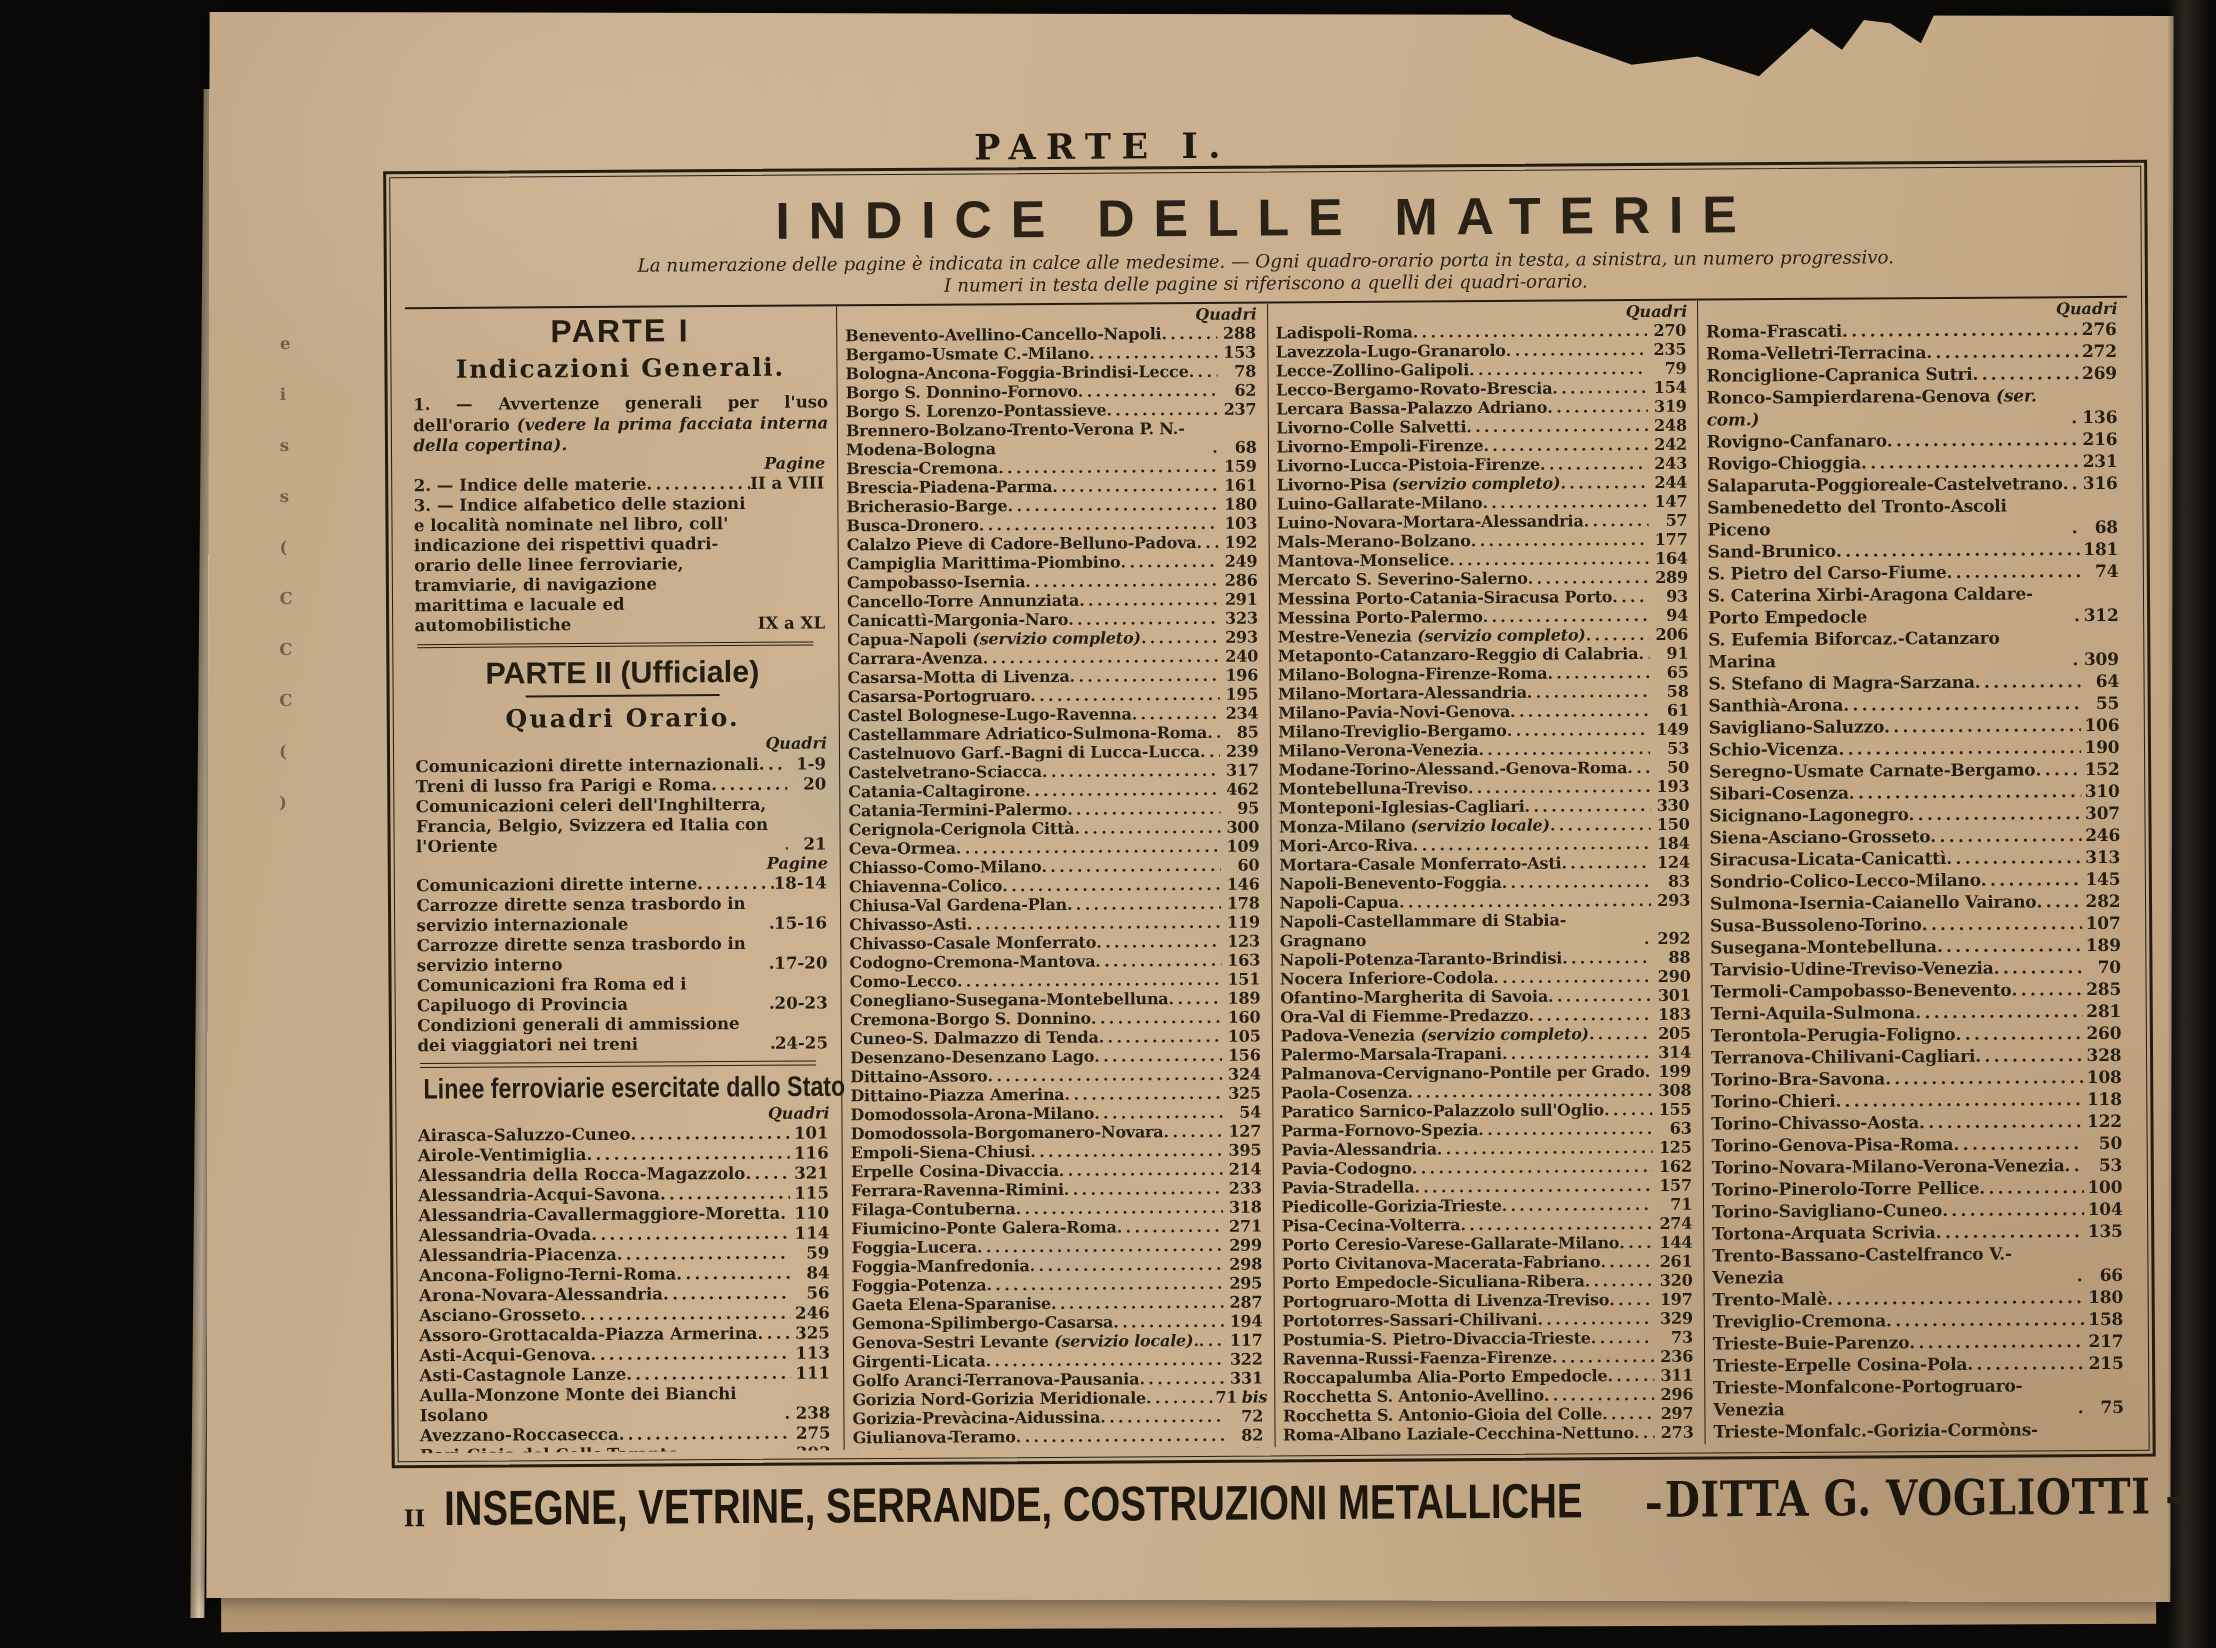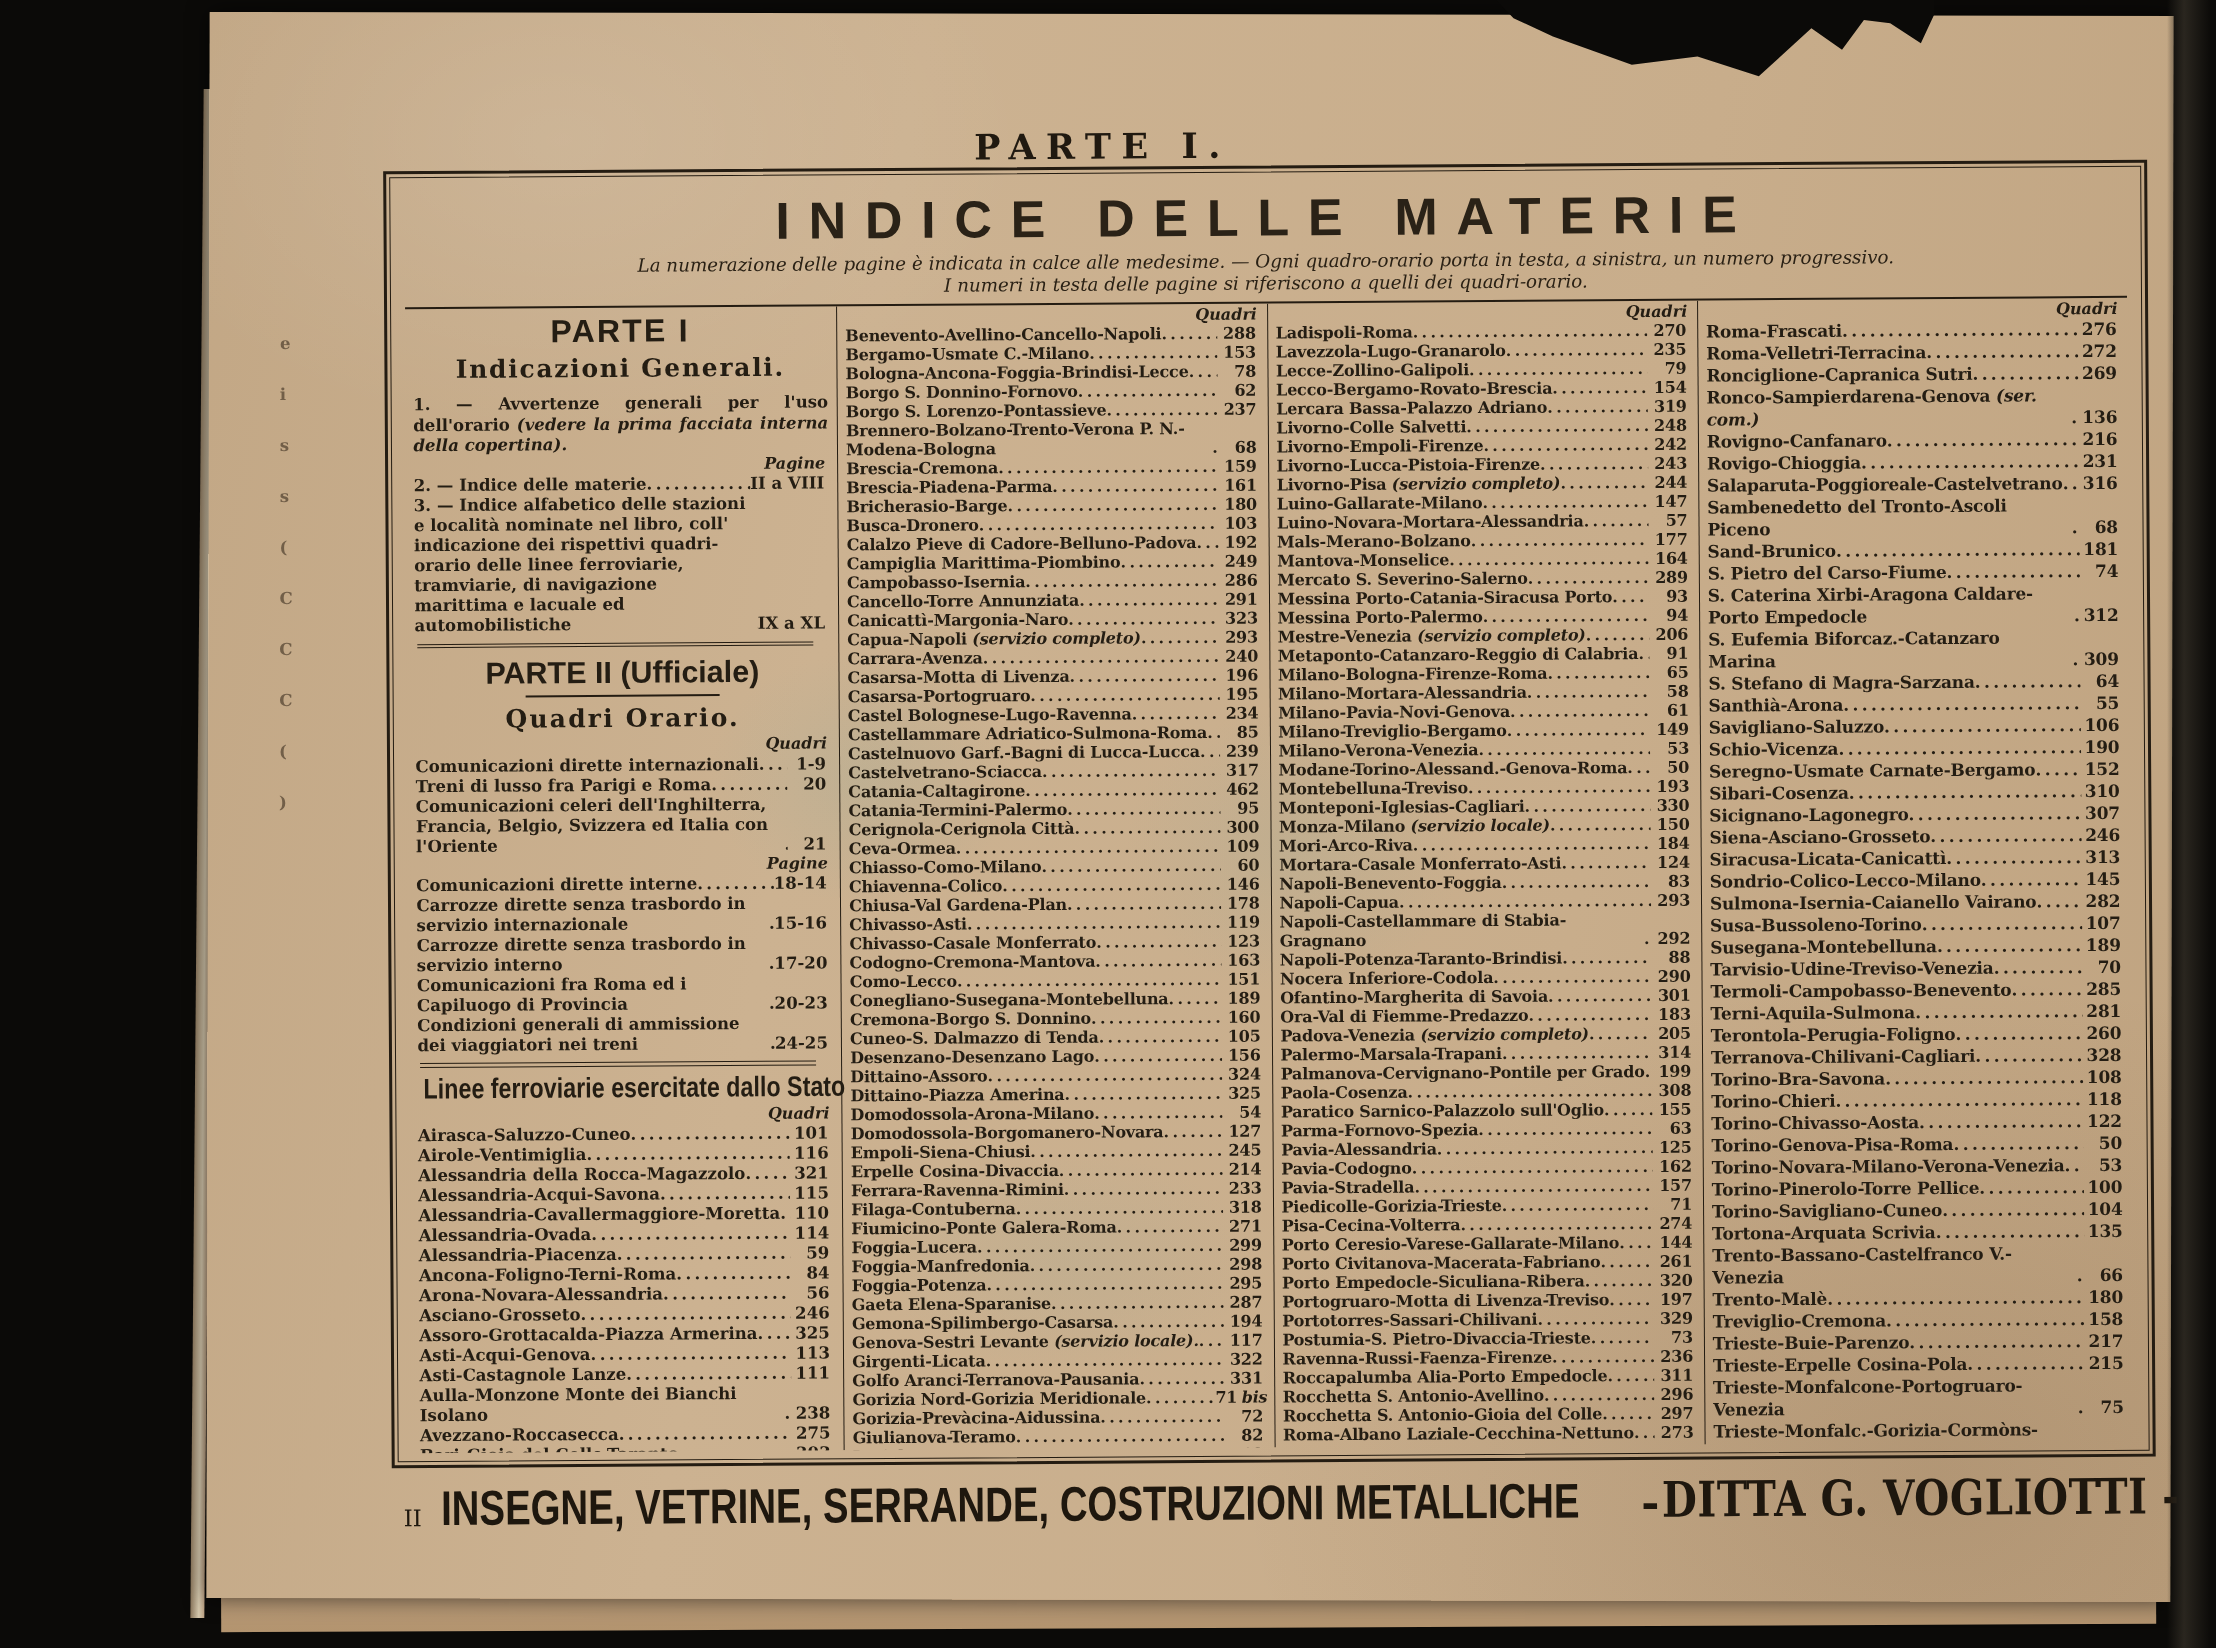--- a/index.html
+++ b/index.html
@@ -111,21 +111,21 @@
     font-family:"Liberation Sans","DejaVu Sans",sans-serif;
     font-size:24px;font-weight:700;text-align:center;white-space:nowrap;
     transform:scale(0.97,1.18);transform-origin:center;margin:4.4px 0 3.3px;
   }
 
   
   .footer{
     position:absolute;left:183px;top:1461px;width:1761px;
     display:flex;align-items:flex-end;white-space:nowrap;color:#1e170e;
   }
-  .pagenum{font-size:23px;font-weight:400;margin:0 19px 5.5px 6.6px;text-align:center;}
+  .pagenum{font-size:23px;font-weight:700;margin:0 19px 5.5px 6.6px;text-align:center;}
   .ad1{
     font-family:"Liberation Sans","DejaVu Sans",sans-serif;
     font-size:40px;font-weight:700;letter-spacing:0px;
     transform:scale(0.96,1.22);transform-origin:left bottom;
   }
   .adsep{font-size:44px;font-weight:700;margin:0 2.2px 0 14.4px;}
   .ad2{
     font-size:48px;font-weight:700;letter-spacing:0.6px;
     transform:scale(0.84,1.02);transform-origin:left bottom;
   }
@@ -608,21 +608,21 @@
 
                 <div class="entry">
                   <span class="lbl"><span>Domodossola-Borgomanero-Novara</span><i class="it"></i></span>
                   <span class="dots"></span>
                   <span class="num"><span>127</span><i class="it"></i></span>
                 </div>
 
                 <div class="entry">
                   <span class="lbl"><span>Empoli-Siena-Chiusi</span><i class="it"></i></span>
                   <span class="dots"></span>
-                  <span class="num"><span>245</span><i class="it"></i></span>
+                  <span class="num"><span>395</span><i class="it"></i></span>
                 </div>
 
                 <div class="entry">
                   <span class="lbl"><span>Erpelle Cosina-Divaccia</span><i class="it"></i></span>
                   <span class="dots"></span>
                   <span class="num"><span>214</span><i class="it"></i></span>
                 </div>
 
                 <div class="entry">
                   <span class="lbl"><span>Ferrara-Ravenna-Rimini</span><i class="it"></i></span>

